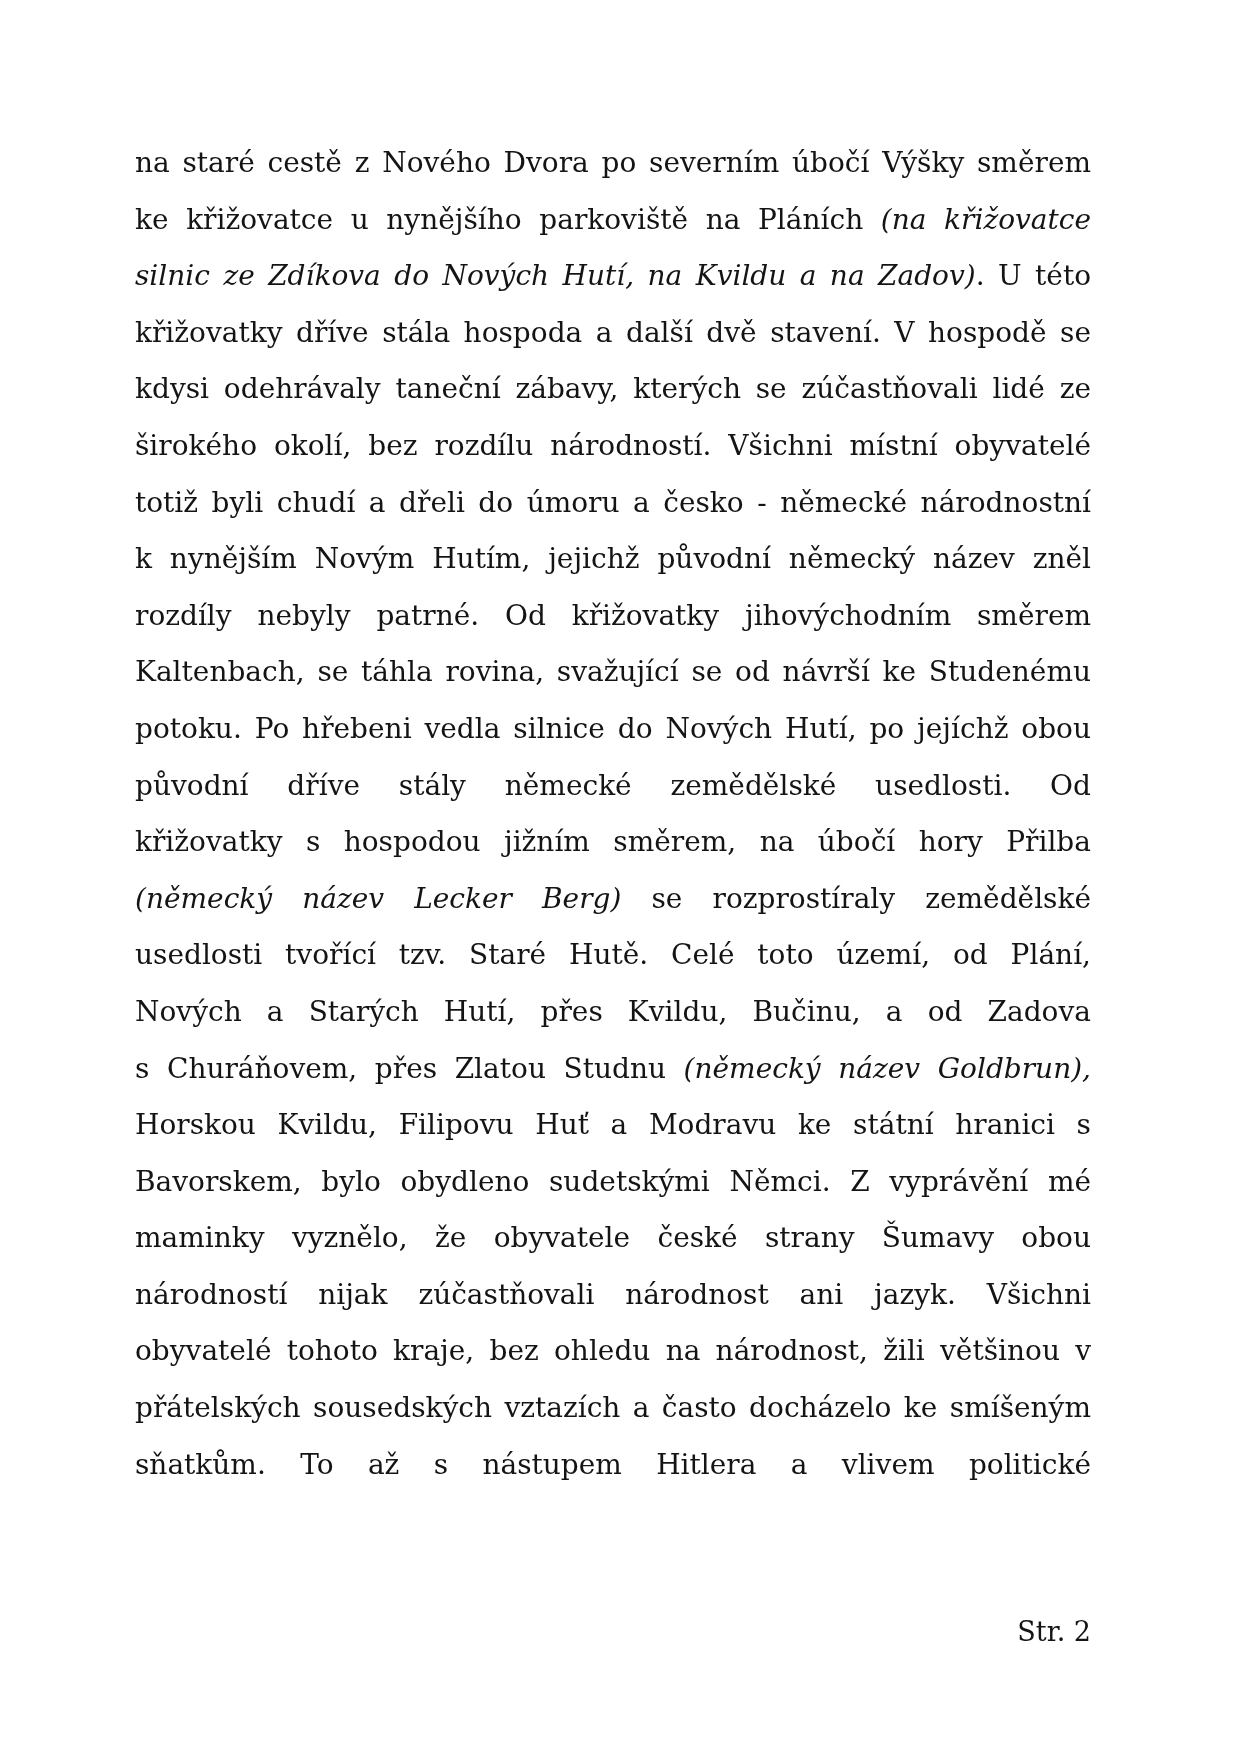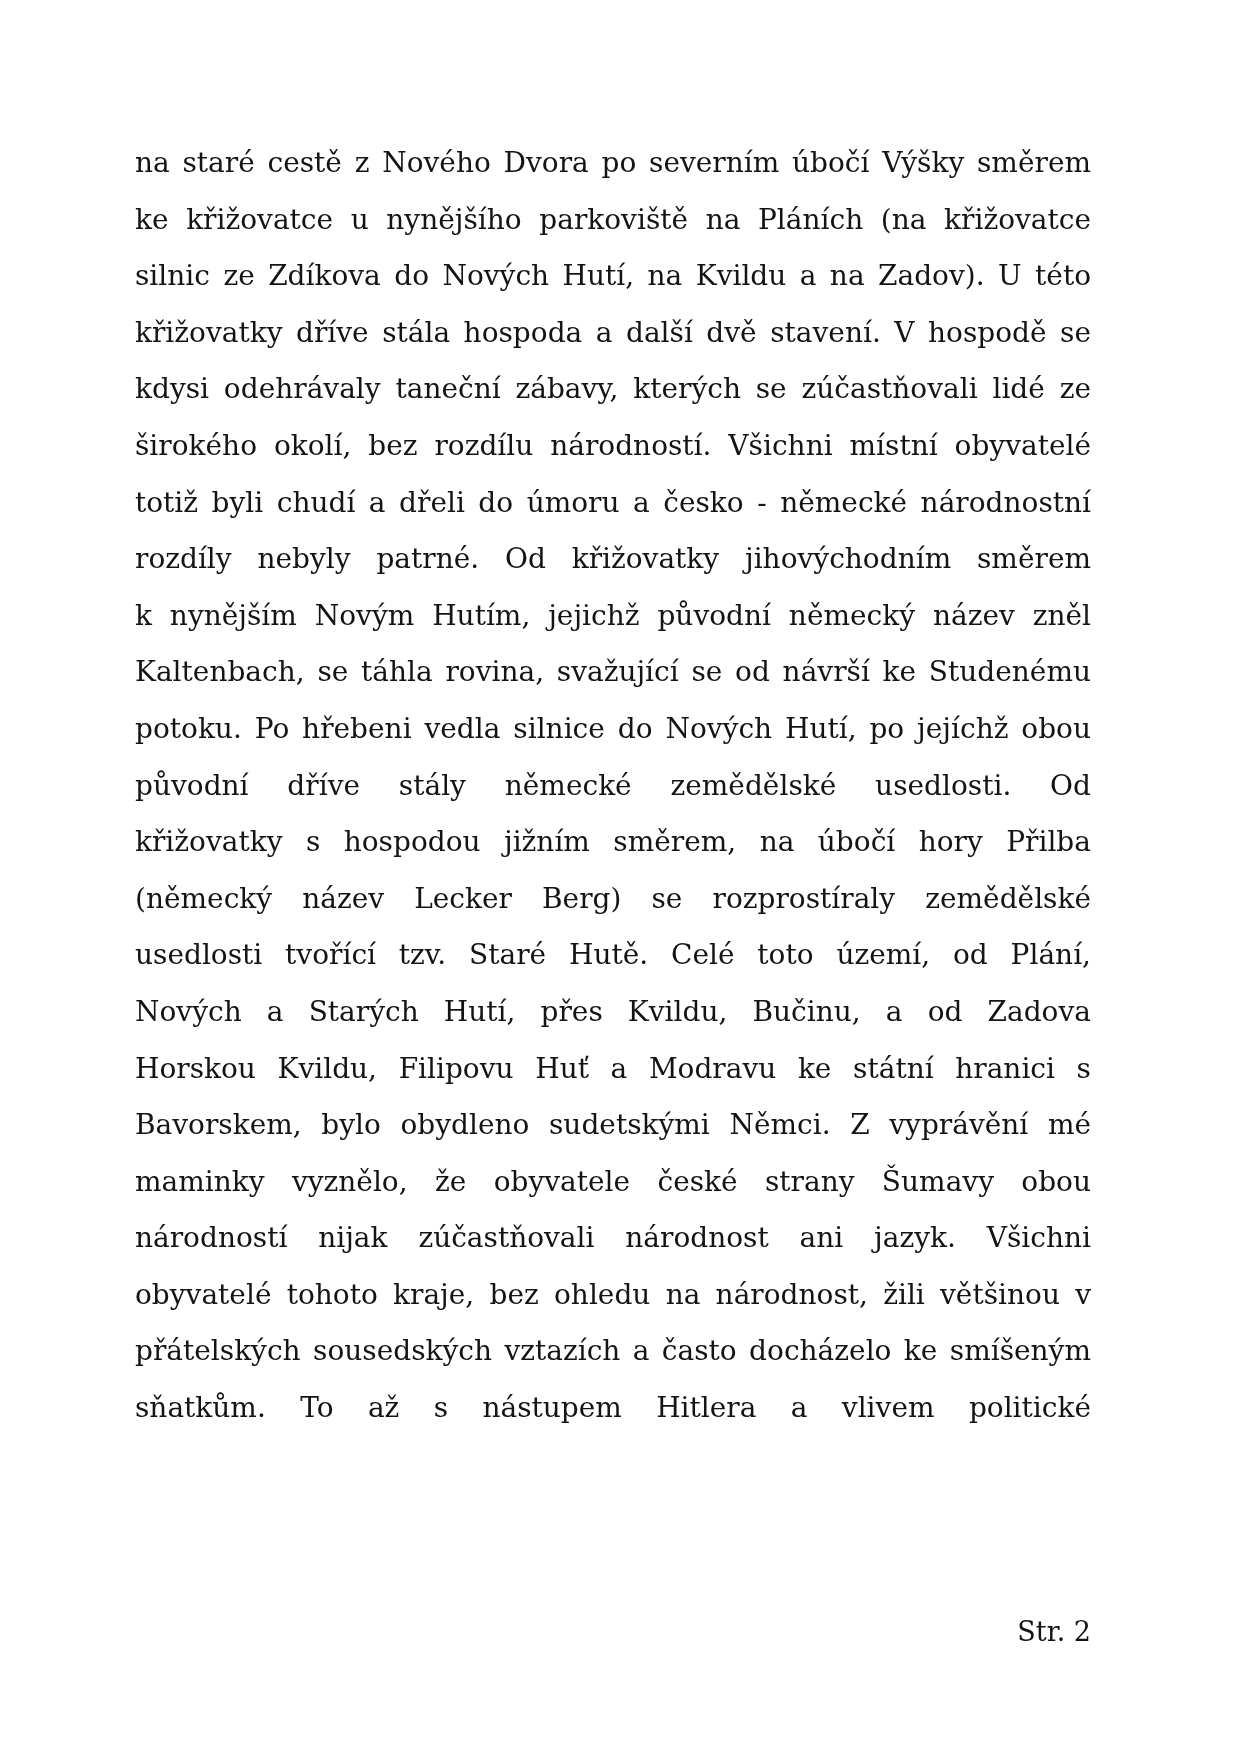--- a/index.html
+++ b/index.html
@@ -24,50 +24,51 @@
   }
   .line {
     font-size: 28px;
     line-height: 56.6px;
     text-align: justify;
     text-align-last: justify;
     -moz-text-align-last: justify;
     white-space: normal;
   }
   .seg { font-style: normal; }
-  .seg.italic { }
+  .seg.italic { font-style: italic; }
   .page-footer {
     position: absolute;
     top: 1616px;
     right: 149px;
     font-size: 27px;
     color: #141414;
   }
 </style>
 </head>
 <body>
 
 <div class="page">
   <div class="text-block">
       <div class="line"><span class="seg">na staré cestě z Nového Dvora po severním úbočí Výšky směrem</span></div>
       <div class="line"><span class="seg">ke křižovatce u nynějšího parkoviště na Pláních </span><span class="seg italic">(na křižovatce</span></div>
       <div class="line"><span class="seg italic">silnic ze Zdíkova do Nových Hutí, na Kvildu a na Zadov)</span><span class="seg">. U této</span></div>
       <div class="line"><span class="seg">křižovatky dříve stála hospoda a další dvě stavení. V hospodě se</span></div>
       <div class="line"><span class="seg">kdysi odehrávaly taneční zábavy, kterých se zúčastňovali lidé ze</span></div>
       <div class="line"><span class="seg">širokého okolí, bez rozdílu národností. Všichni místní obyvatelé</span></div>
       <div class="line"><span class="seg">totiž byli chudí a dřeli do úmoru a česko - německé národnostní</span></div>
+      <div class="line"><span class="seg">k&nbsp;nynějším Novým Hutím, jejichž původní německý název zněl</span></div>
       <div class="line"><span class="seg">rozdíly nebyly patrné. Od křižovatky jihovýchodním směrem</span></div>
-      <div class="line"><span class="seg">k&nbsp;nynějším Novým Hutím, jejichž původní německý název zněl</span></div>
       <div class="line"><span class="seg">Kaltenbach, se táhla rovina, svažující se od návrší ke Studenému</span></div>
       <div class="line"><span class="seg">potoku. Po hřebeni vedla silnice do Nových Hutí, po jejíchž obou</span></div>
       <div class="line"><span class="seg">původní dříve stály německé zemědělské usedlosti. Od</span></div>
       <div class="line"><span class="seg">křižovatky s hospodou jižním směrem, na úbočí hory Přilba</span></div>
       <div class="line"><span class="seg italic">(německý název Lecker Berg)</span><span class="seg"> se rozprostíraly zemědělské</span></div>
       <div class="line"><span class="seg">usedlosti tvořící tzv. Staré Hutě. Celé toto území, od Plání,</span></div>
       <div class="line"><span class="seg">Nových a Starých Hutí, přes Kvildu, Bučinu, a od Zadova</span></div>
+      <div class="line"><span class="seg">s Churáňovem, přes Zlatou Studnu </span><span class="seg italic">(německý název Goldbrun),</span></div>
       <div class="line"><span class="seg">Horskou Kvildu, Filipovu Huť a Modravu ke státní hranici s</span></div>
       <div class="line"><span class="seg">Bavorskem, bylo obydleno sudetskými Němci. Z vyprávění mé</span></div>
       <div class="line"><span class="seg">maminky vyznělo, že obyvatele české strany Šumavy obou</span></div>
       <div class="line"><span class="seg">národností nijak zúčastňovali národnost ani jazyk. Všichni</span></div>
       <div class="line"><span class="seg">obyvatelé tohoto kraje, bez ohledu na národnost, žili většinou v</span></div>
       <div class="line"><span class="seg">přátelských sousedských vztazích a často docházelo ke smíšeným</span></div>
       <div class="line"><span class="seg">sňatkům. To až s&nbsp;nástupem Hitlera a vlivem politické</span></div>
     </div>
   <div class="page-footer">Str. 2</div>
 </div>

